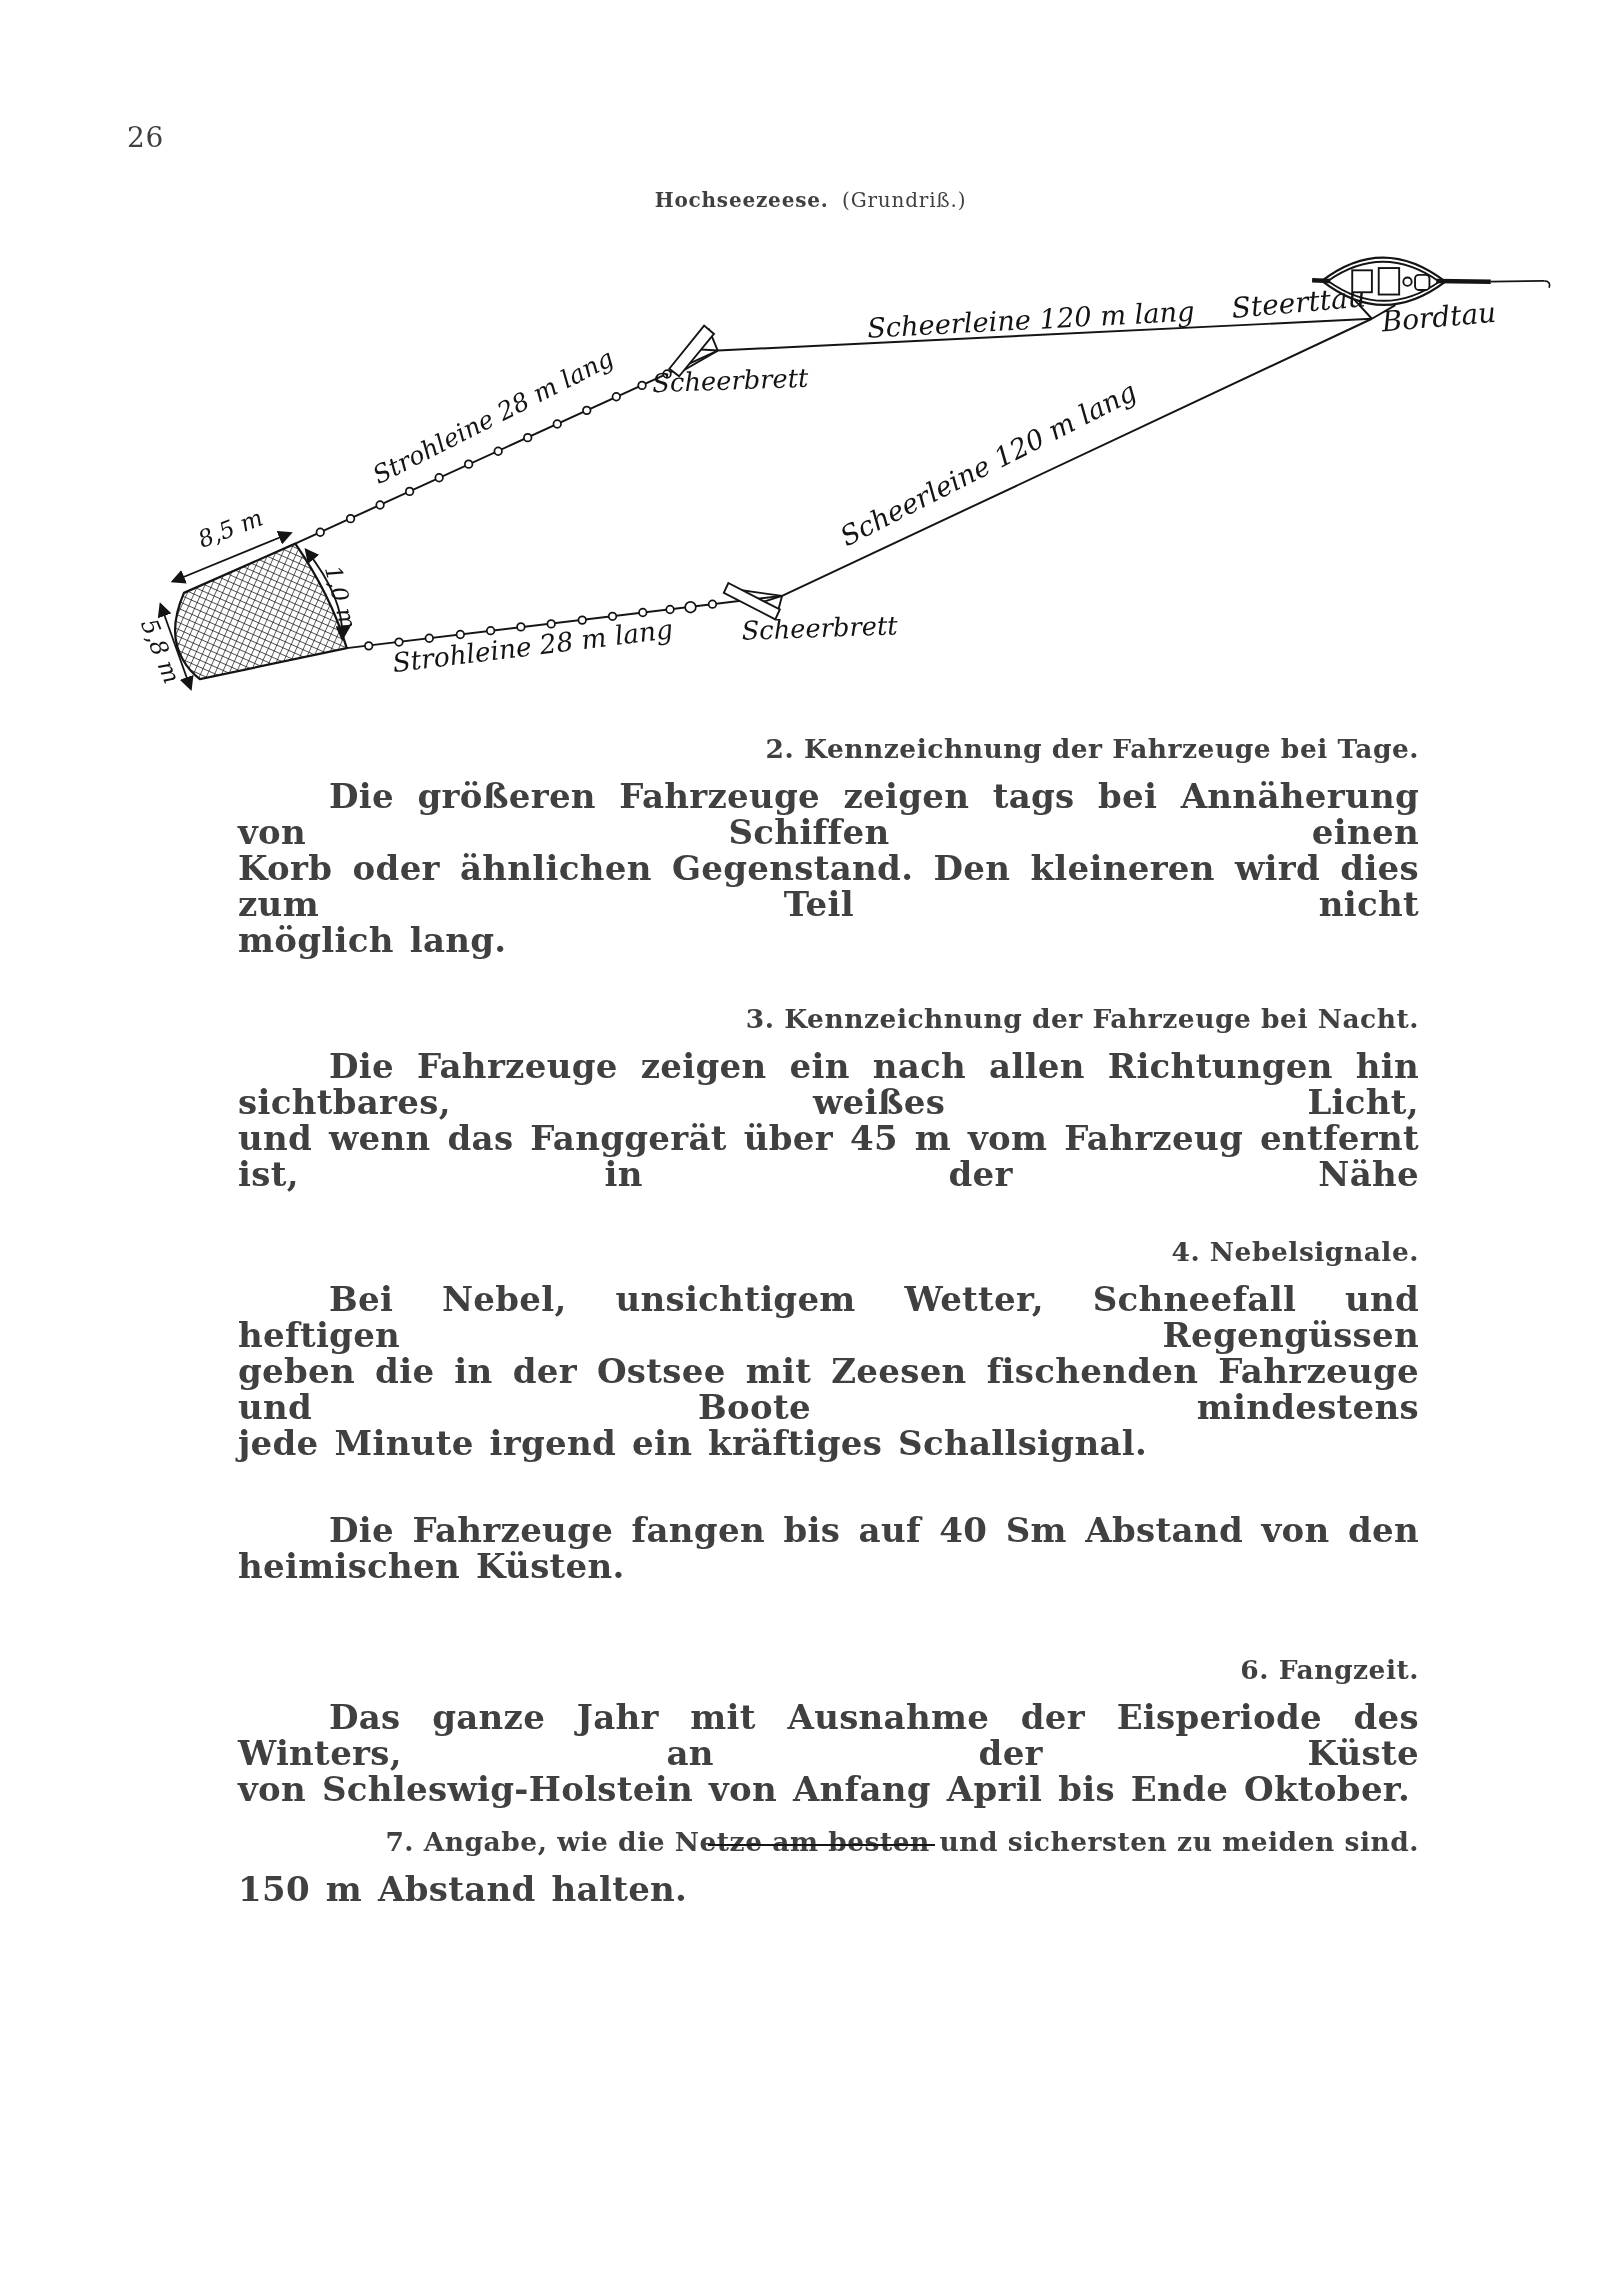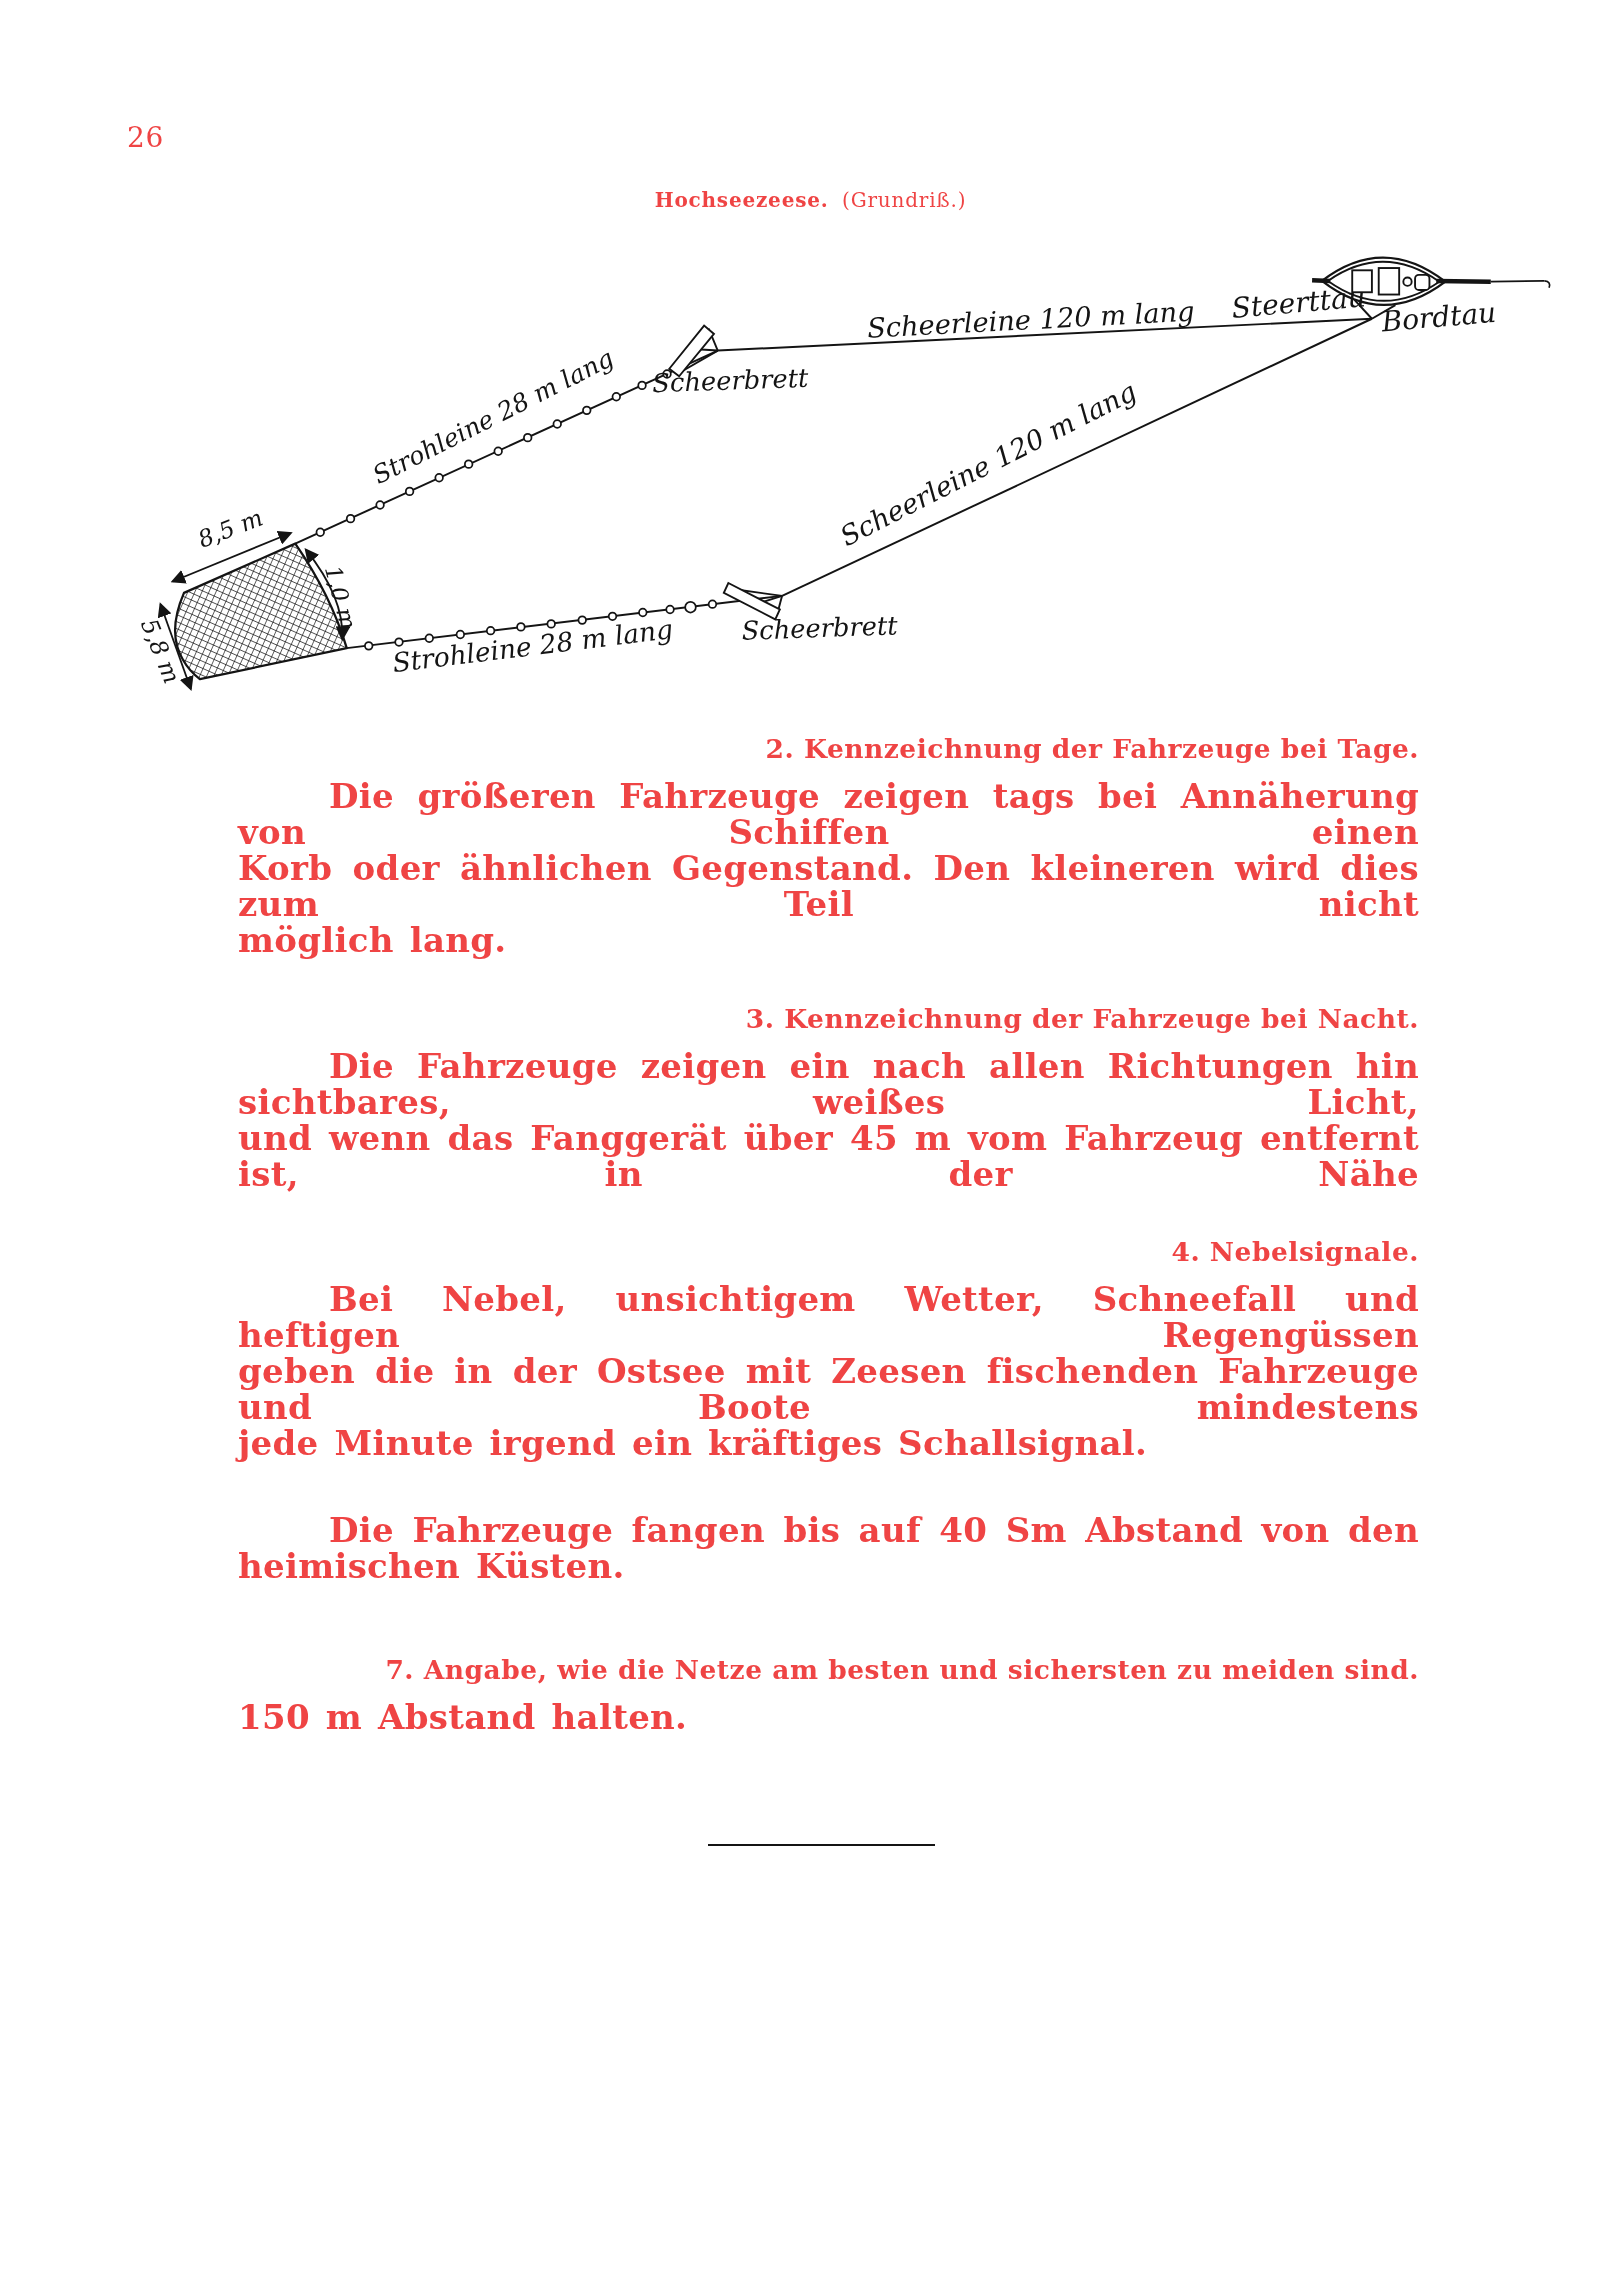--- a/index.html
+++ b/index.html
@@ -1,17 +1,17 @@
 <!DOCTYPE html>
 <html style="font-size:12px"><head>
 <meta charset="utf-8">
 <style>
   html,body{margin:0;padding:0;background:#777;}
   .page{position:relative;width:1621px;height:2284px;background:#ffffff;
-        font-family:"DejaVu Serif","Liberation Serif",serif;color:#ef4444;overflow:hidden;}
+        font-family:"DejaVu Serif","Liberation Serif",serif;color:#404040;overflow:hidden;}
   .pageno{position:absolute;left:127px;top:121px;font-size:28px;letter-spacing:0.8px;}
   .title{position:absolute;left:0;top:188px;width:1621px;text-align:center;font-size:20px;letter-spacing:0.8px;}
   .title .main{font-weight:bold;}
   .title .sub{font-weight:normal;margin-left:13.6px;}
   svg.diagram{position:absolute;left:0;top:212px;}
   svg.diagram text{font-family:"DejaVu Serif","Liberation Serif",serif;font-style:italic;fill:#141414;}
   .sections{position:absolute;left:238px;top:731px;width:1181px;}
   .sec-heading{font-size:26.5px;font-weight:bold;text-align:right;line-height:35px;
                letter-spacing:0.5px;margin-bottom:12px;}
   .pline{font-size:34px;line-height:36px;letter-spacing:0.3px;word-spacing:3.8px;
@@ -158,20 +158,25 @@
       <div class="section">
         <div class="sec-heading">4. Nebelsignale.</div>
         <div class="pline first">Bei Nebel, unsichtigem Wetter, Schneefall und heftigen Regengüssen</div>
         <div class="pline">geben die in der Ostsee mit Zeesen fischenden Fahrzeuge und Boote mindestens</div>
         <div class="pline last">jede Minute irgend ein kräftiges Schallsignal.</div>
       </div>
       <div class="section">
         <div class="pline first last">Die Fahrzeuge fangen bis auf 40 Sm Abstand von den heimischen Küsten.</div>
       </div>
       <div class="section">
+        <div class="sec-heading">6. Fangzeit.</div>
+        <div class="pline first">Das ganze Jahr mit Ausnahme der Eisperiode des Winters, an der Küste</div>
+        <div class="pline last">von Schleswig-Holstein von Anfang April bis Ende Oktober.</div>
+      </div>
+      <div class="section">
         <div class="sec-heading">7. Angabe, wie die Netze am besten und sichersten zu meiden sind.</div>
         <div class="pline last">150 m Abstand halten.</div>
       </div>
     </div>
 
   <div class="endrule"></div>
 </div>
 
 
 </body></html>

